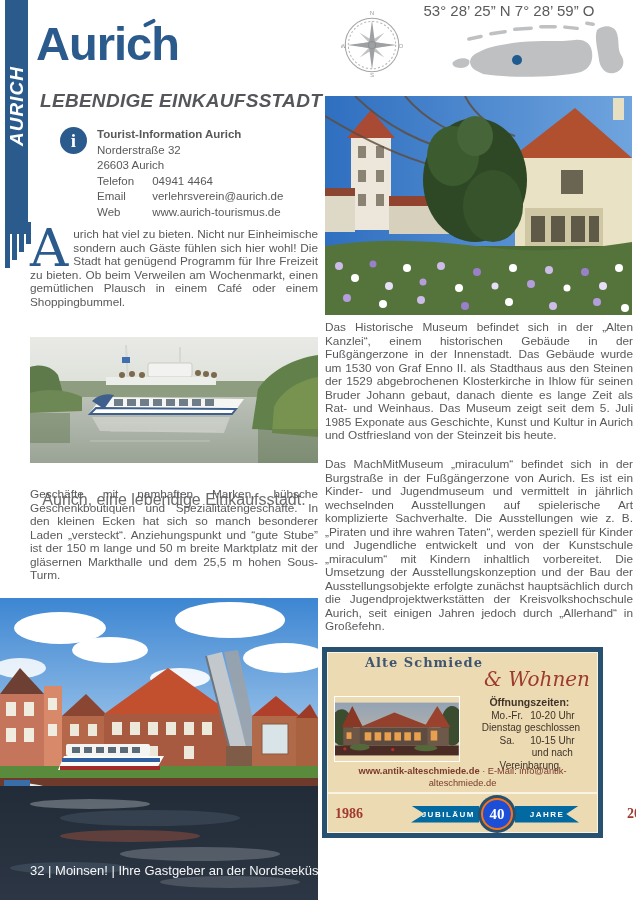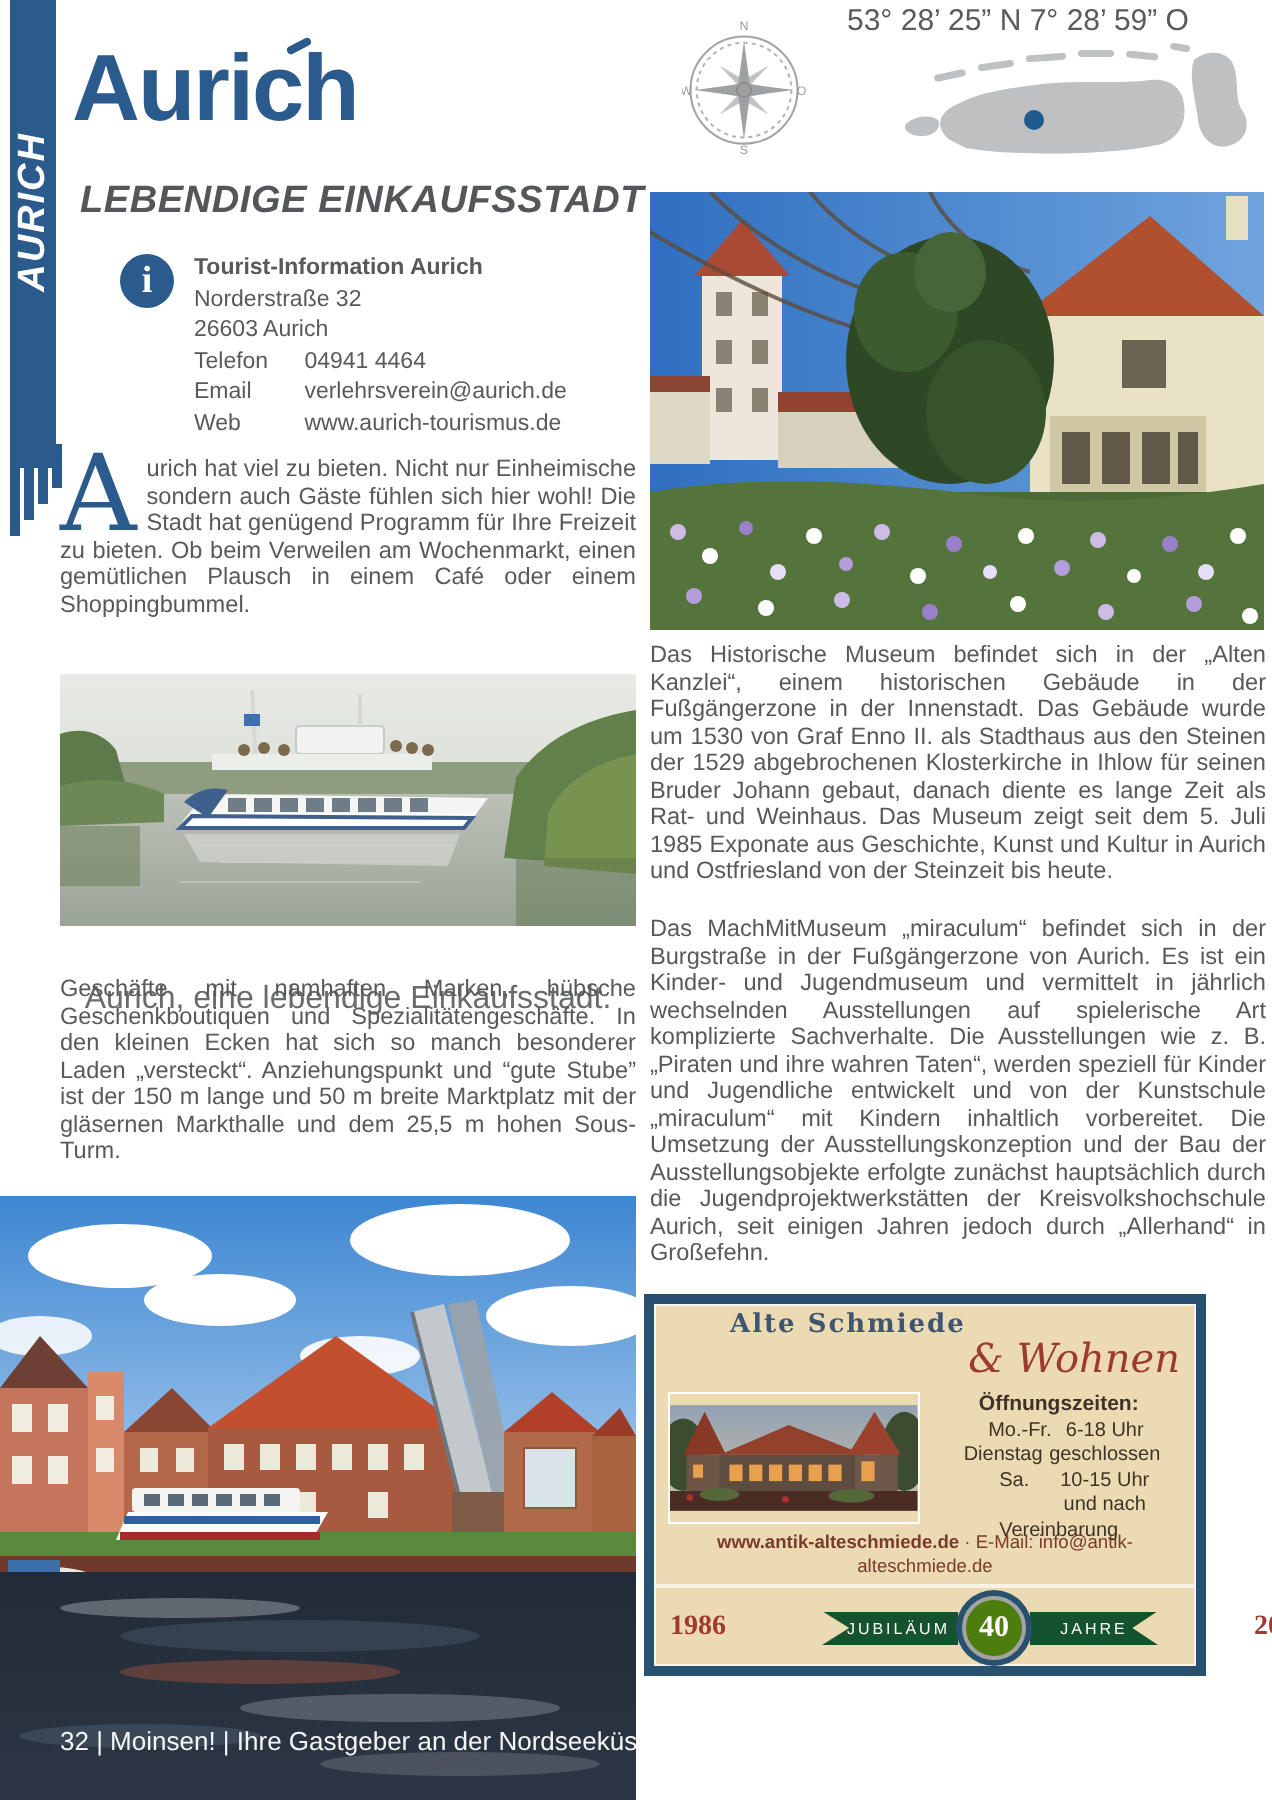--- a/index.html
+++ b/index.html
@@ -54,26 +54,26 @@
   .ad-photo{border:1px solid #fff;}
   .ad-hours{margin-left:8px;color:#3f3328;font-size:10px;line-height:12.5px;}
   .ad-hours .ht{font-weight:bold;font-size:10.5px;margin-bottom:1px;}
   .ad-hours .hl{display:inline-block;width:46px;}
   .ad-addr{text-align:center;font-size:9.3px;line-height:11.5px;color:#7a3a2c;margin-top:4px;}
   .ad-addr b{font-weight:bold;}
   .ad-banner{border-top:2px solid #f8f3e4;margin-top:3px;height:40px;display:flex;
         align-items:center;justify-content:space-between;padding:0 8px;gap:48px;}
   .ad-year{font-family:"Liberation Serif",serif;font-weight:bold;font-size:14px;color:#a03a30;}
   .ribbon{display:flex;align-items:center;}
-  .rib{background:#14532d;color:#fff;font-size:8px;font-weight:normal;letter-spacing:1.5px;
+  .rib{background:#0369a1;color:#fff;font-size:8px;font-weight:bold;letter-spacing:1.5px;
         height:17px;line-height:17px;width:64px;}
   .rib-l{clip-path:polygon(0 0,100% 0,100% 100%,0 100%,20% 50%);text-align:right;padding-right:4px;}
   .rib-r{clip-path:polygon(0 0,100% 0,80% 50%,100% 100%,0 100%);text-align:center;padding-left:0;}
-  .rib-circle{width:28px;height:28px;border-radius:50%;background:#4d7c0f;
-        border:2px solid #a3a3a3;box-shadow:0 0 0 3px #27516e;margin:0 2px;z-index:1;
+  .rib-circle{width:28px;height:28px;border-radius:50%;background:#1d4ed8;
+        border:2px solid #f97316;box-shadow:0 0 0 3px #27516e;margin:0 2px;z-index:1;
         display:flex;align-items:center;justify-content:center;color:#fff;
         font-family:"Liberation Serif",serif;font-weight:bold;font-size:15px;}
 </style>
 </head>
 <body>
 
 <div class="page">
 
   <div class="vbar">
     <span>AURICH</span>
@@ -418,21 +418,21 @@
             <rect x="14" y="36" width="6" height="8"></rect>
         </g>
         <rect y="52" width="150" height="12" fill="#4a2c24"></rect>
         <ellipse cx="30" cy="54" rx="12" ry="4" fill="#55683a"></ellipse>
         <ellipse cx="110" cy="55" rx="14" ry="4" fill="#55683a"></ellipse>
         <circle cx="12" cy="56" r="2" fill="#b03030"></circle>
           <circle cx="70" cy="57" r="2" fill="#b03030"></circle>
       </svg>
       <div class="ad-hours">
         <div class="ht">Öffnungszeiten:</div>
-        <div><span class="hl">Mo.-Fr.</span><span>6-18 Uhr</span></div>
+        <div><span class="hl">Mo.-Fr.</span><span>10-20 Uhr</span></div>
         <div><span class="hl">Dienstag</span><span>geschlossen</span></div>
         <div><span class="hl">Sa.</span><span>10-15 Uhr</span></div>
         <div><span class="hl"></span><span>und nach Vereinbarung</span></div>
       </div>
     </div>
     <div class="ad-addr">
       <div><b>www.antik-alteschmiede.de</b><span> · E-Mail: info@antik-alteschmiede.de</span></div>
     </div>
     <div class="ad-banner">
       <span class="ad-year">1986</span>

